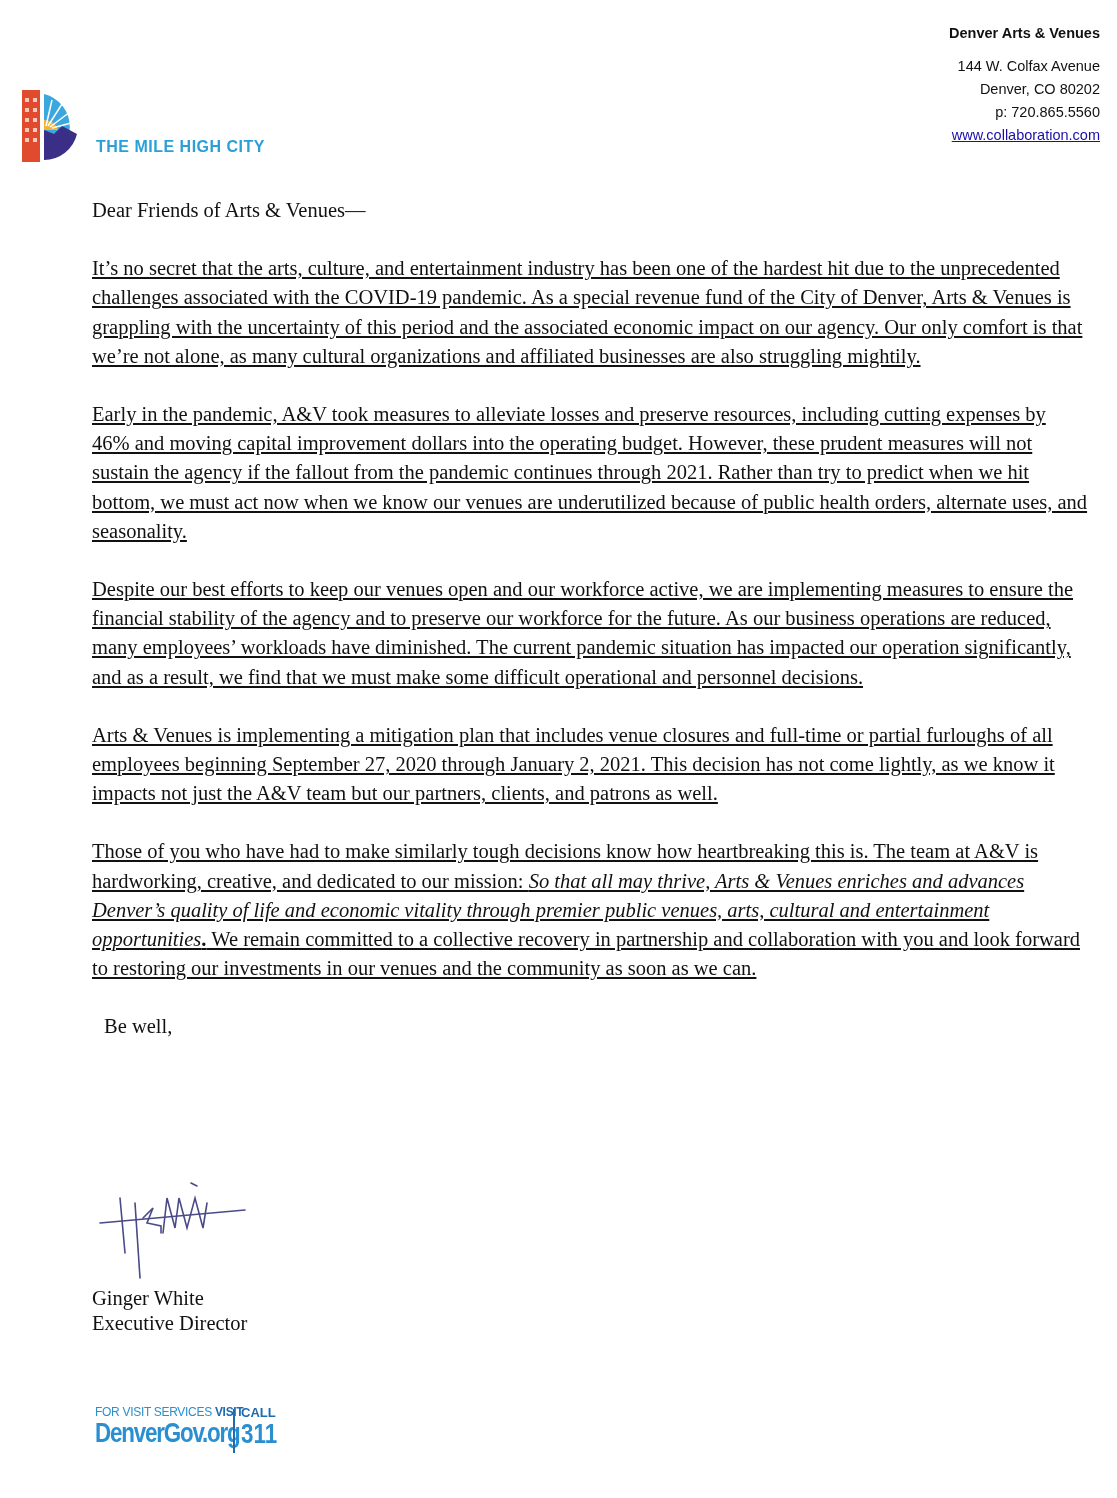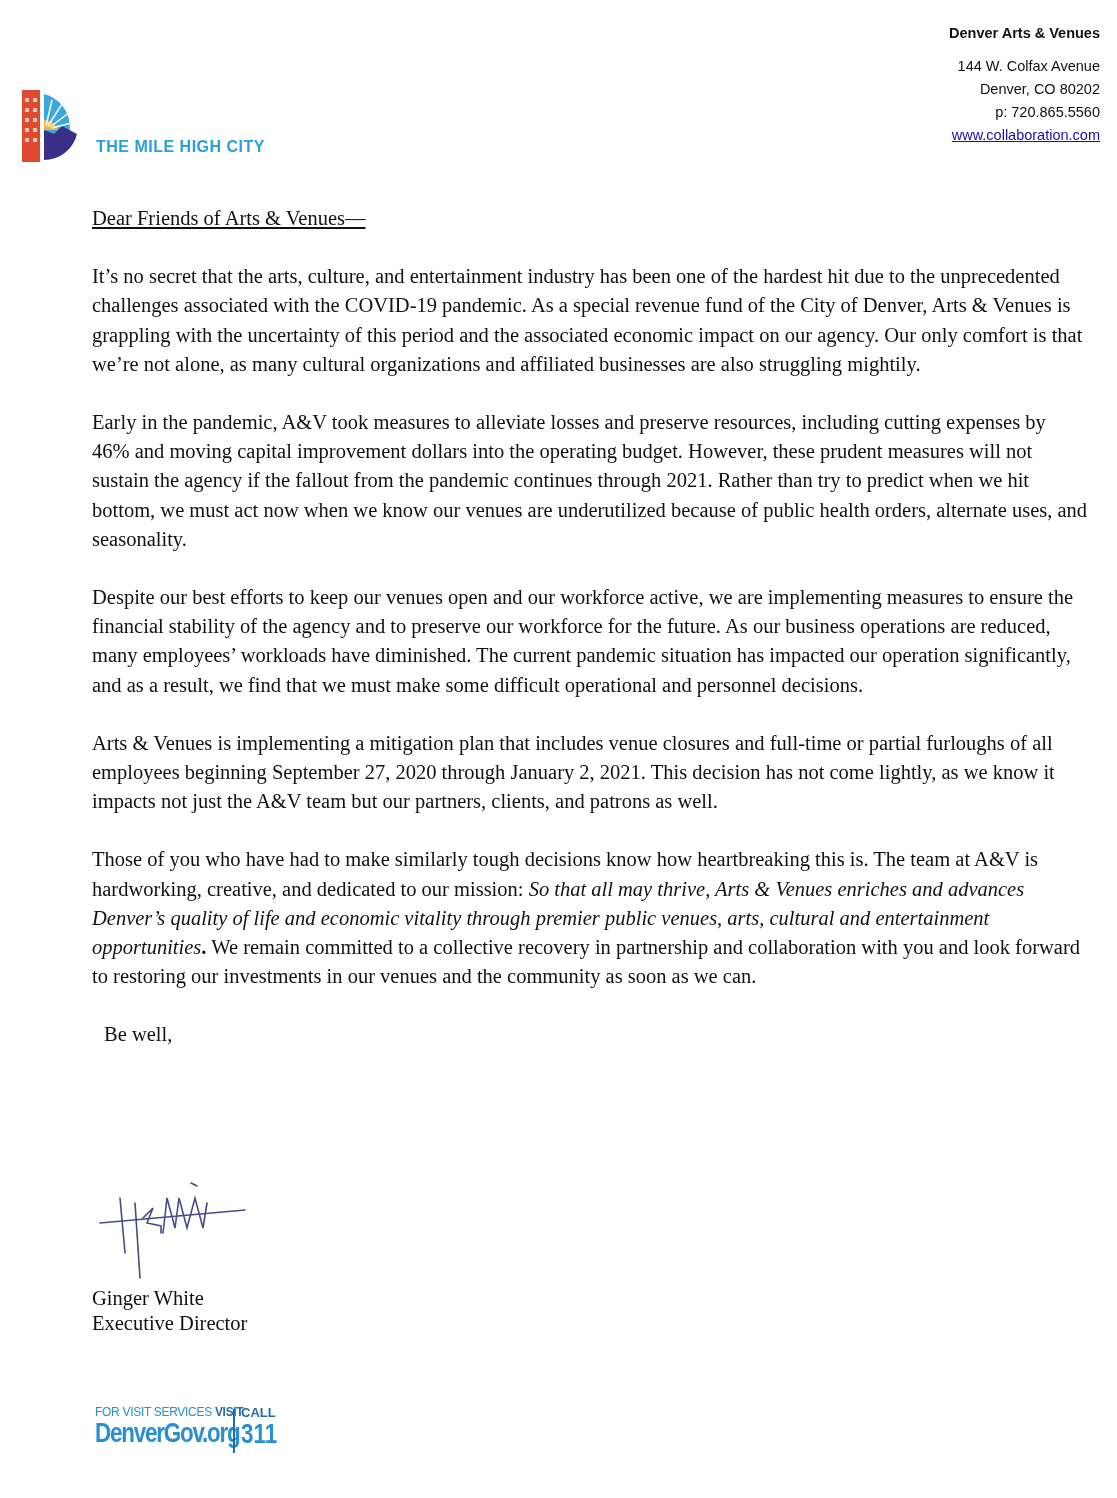--- a/index.html
+++ b/index.html
@@ -6,22 +6,22 @@
   body { width:1117px; height:1498px; position:relative; overflow:hidden; font-family:"Liberation Serif", serif; color:#111; }
   .logo { position:absolute; left:22px; top:88px; width:260px; height:75px; }
   .logo-mark { position:absolute; left:0; top:2px; width:56px; height:72px; }
   .logo-word { position:absolute; left:72px; top:4px; font-family:"Liberation Sans", sans-serif; font-weight:bold; font-size:41px; color:#4a4d50; letter-spacing:1px; line-height:1; }
   .logo-tag { position:absolute; left:74px; top:50px; font-family:"Liberation Sans", sans-serif; font-weight:bold; font-size:16px; color:#2a9fd8; letter-spacing:0.5px; }
   .address { position:absolute; right:17px; top:22px; text-align:right; font-family:"Liberation Sans", sans-serif; font-size:14.5px; color:#111; line-height:23px; }
   .address .org { font-weight:bold; font-size:14.5px; margin-bottom:10px; }
   .address a { color:#1a0dab; text-decoration:underline; }
   .body-text { position:absolute; left:92px; top:196px; width:1012px; font-size:20.5px; line-height:29.2px; }
   .date { margin:0 0 51px 0; }
-  .salutation { margin:8px 0 29px 0;text-decoration:underline; }
-  .para { margin:0 16px 29px 0; }
+  .salutation { margin:0 0 29px 0; }
+  .para { margin:0 16px 29px 0;text-decoration:underline; }
   .closing { margin:12px; }
   .sig { position:absolute; left:95px; top:1178px; width:160px; height:110px; }
   .signer { position:absolute; left:92px; top:1286px; font-size:20.5px; line-height:25px; }
   .footer { position:absolute; left:95px; top:1405px; font-family:"Liberation Sans", sans-serif; color:#2a8fd0; }
   .footer .small { font-size:12px; letter-spacing:-0.3px; }
   .footer .small b { color:#1e6bb0; }
   .footer .big { font-size:28px; font-weight:bold; letter-spacing:-1.5px; line-height:1; transform:scaleX(0.8); transform-origin:left; display:inline-block; }
   .footer .divider { position:absolute; left:138px; top:4px; width:2px; height:44px; background:#1e6bb0; }
   .footer .call { position:absolute; left:146px; top:0; }
   .footer .call .c1 { font-size:13px; font-weight:bold; color:#1e6bb0; }

